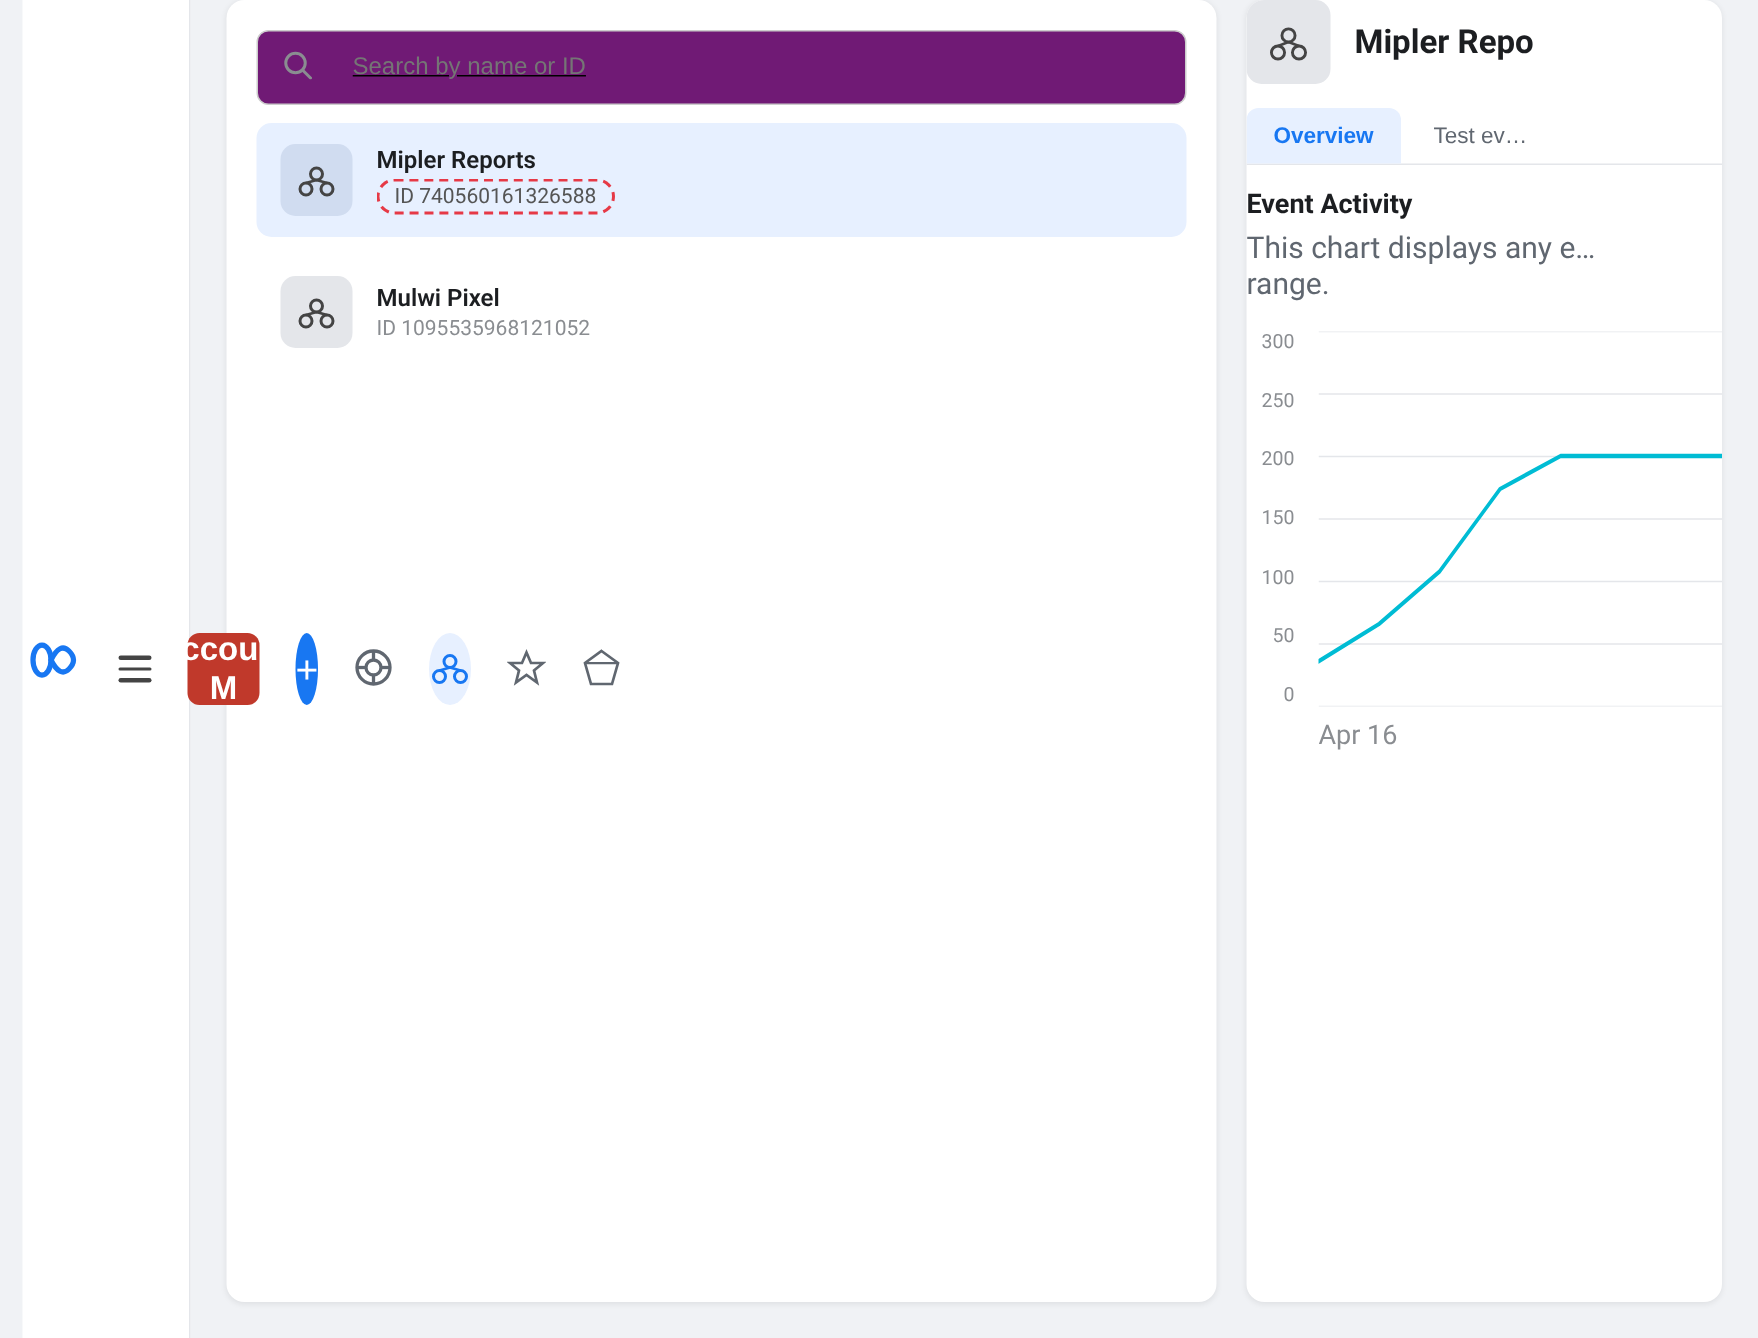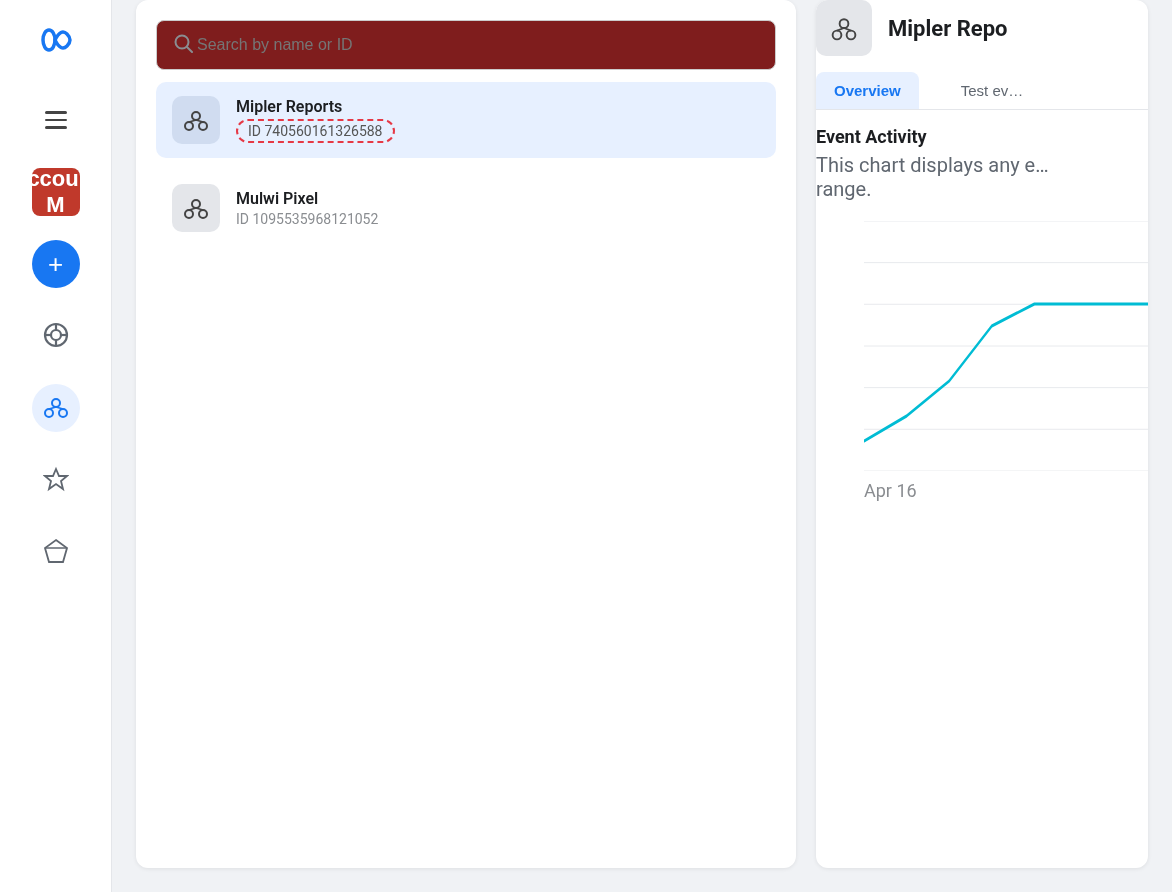--- a/index.html
+++ b/index.html
@@ -10,27 +10,28 @@
       width: 1172px;
       height: 892px;
       overflow: hidden;
     }
 
     
     .sidebar {
       width: 112px;
       background: #fff;
       display: flex;
-      flex-direction: column;
+      flex-direction: row;
       align-items: center;
       padding: 20px 0;
       gap: 24px;
       border-right: 1px solid #e4e6ea;
       flex-shrink: 0;
       z-index: 10;
+      margin-left: 15px;
     }
 
     .sidebar-logo {
       margin-bottom: 8px;
     }
 
     .sidebar-icon-btn {
       width: 48px;
       height: 48px;
       border-radius: 50%;
@@ -113,25 +114,26 @@
       display: flex;
       flex-direction: column;
       gap: 12px;
       flex-shrink: 0;
       box-shadow: 0 1px 4px rgba(0,0,0,0.08);
     }
 
     .search-box {
       display: flex;
       align-items: center;
-      gap: 4px;
+      gap: 27px;
       border: 1.5px solid #ccc;
       border-radius: 8px;
       padding: 12px 16px;
-      background: #7f1d1d;
+      background: #701a75;
+      text-decoration: underline;
     }
 
     .search-input {
       border: none;
       outline: none;
       font-size: 16px;
       color: #8a8d91;
       flex: 1;
       background: transparent;
     }
@@ -219,21 +221,21 @@
     }
 
     .detail-title {
       font-size: 22px;
       font-weight: 700;
       color: #1c1e21;
     }
 
     .detail-tabs {
       display: flex;
-      gap: 24px;
+      gap: 4px;
       border-bottom: 1px solid #e4e6ea;
       padding-bottom: 0;
     }
 
     .tab-btn {
       padding: 10px 18px;
       border-radius: 8px 8px 0 0;
       border: none;
       background: transparent;
       font-size: 15px;
@@ -458,20 +460,29 @@
       </div>
 
       <div class="event-activity-section">
         <div class="event-activity-title">Event Activity</div>
         <div class="event-activity-desc">
           This chart displays any e…<br>range.
         </div>
 
         <div class="chart-area">
 
+          <div class="chart-y-labels">
+            <span class="y-label">300</span>
+            <span class="y-label">250</span>
+            <span class="y-label">200</span>
+            <span class="y-label">150</span>
+            <span class="y-label">100</span>
+            <span class="y-label">50</span>
+            <span class="y-label">0</span>
+          </div>
 
           <div class="chart-svg-container">
             <svg viewBox="0 0 400 250" preserveAspectRatio="none" xmlns="http://www.w3.org/2000/svg">
 
               <line x1="0" y1="0" x2="400" y2="0" stroke="#e4e6ea" stroke-width="1"></line>
               <line x1="0" y1="41.6" x2="400" y2="41.6" stroke="#e4e6ea" stroke-width="1"></line>
               <line x1="0" y1="83.3" x2="400" y2="83.3" stroke="#e4e6ea" stroke-width="1"></line>
               <line x1="0" y1="125" x2="400" y2="125" stroke="#e4e6ea" stroke-width="1"></line>
               <line x1="0" y1="166.6" x2="400" y2="166.6" stroke="#e4e6ea" stroke-width="1"></line>
               <line x1="0" y1="208.3" x2="400" y2="208.3" stroke="#e4e6ea" stroke-width="1"></line>

